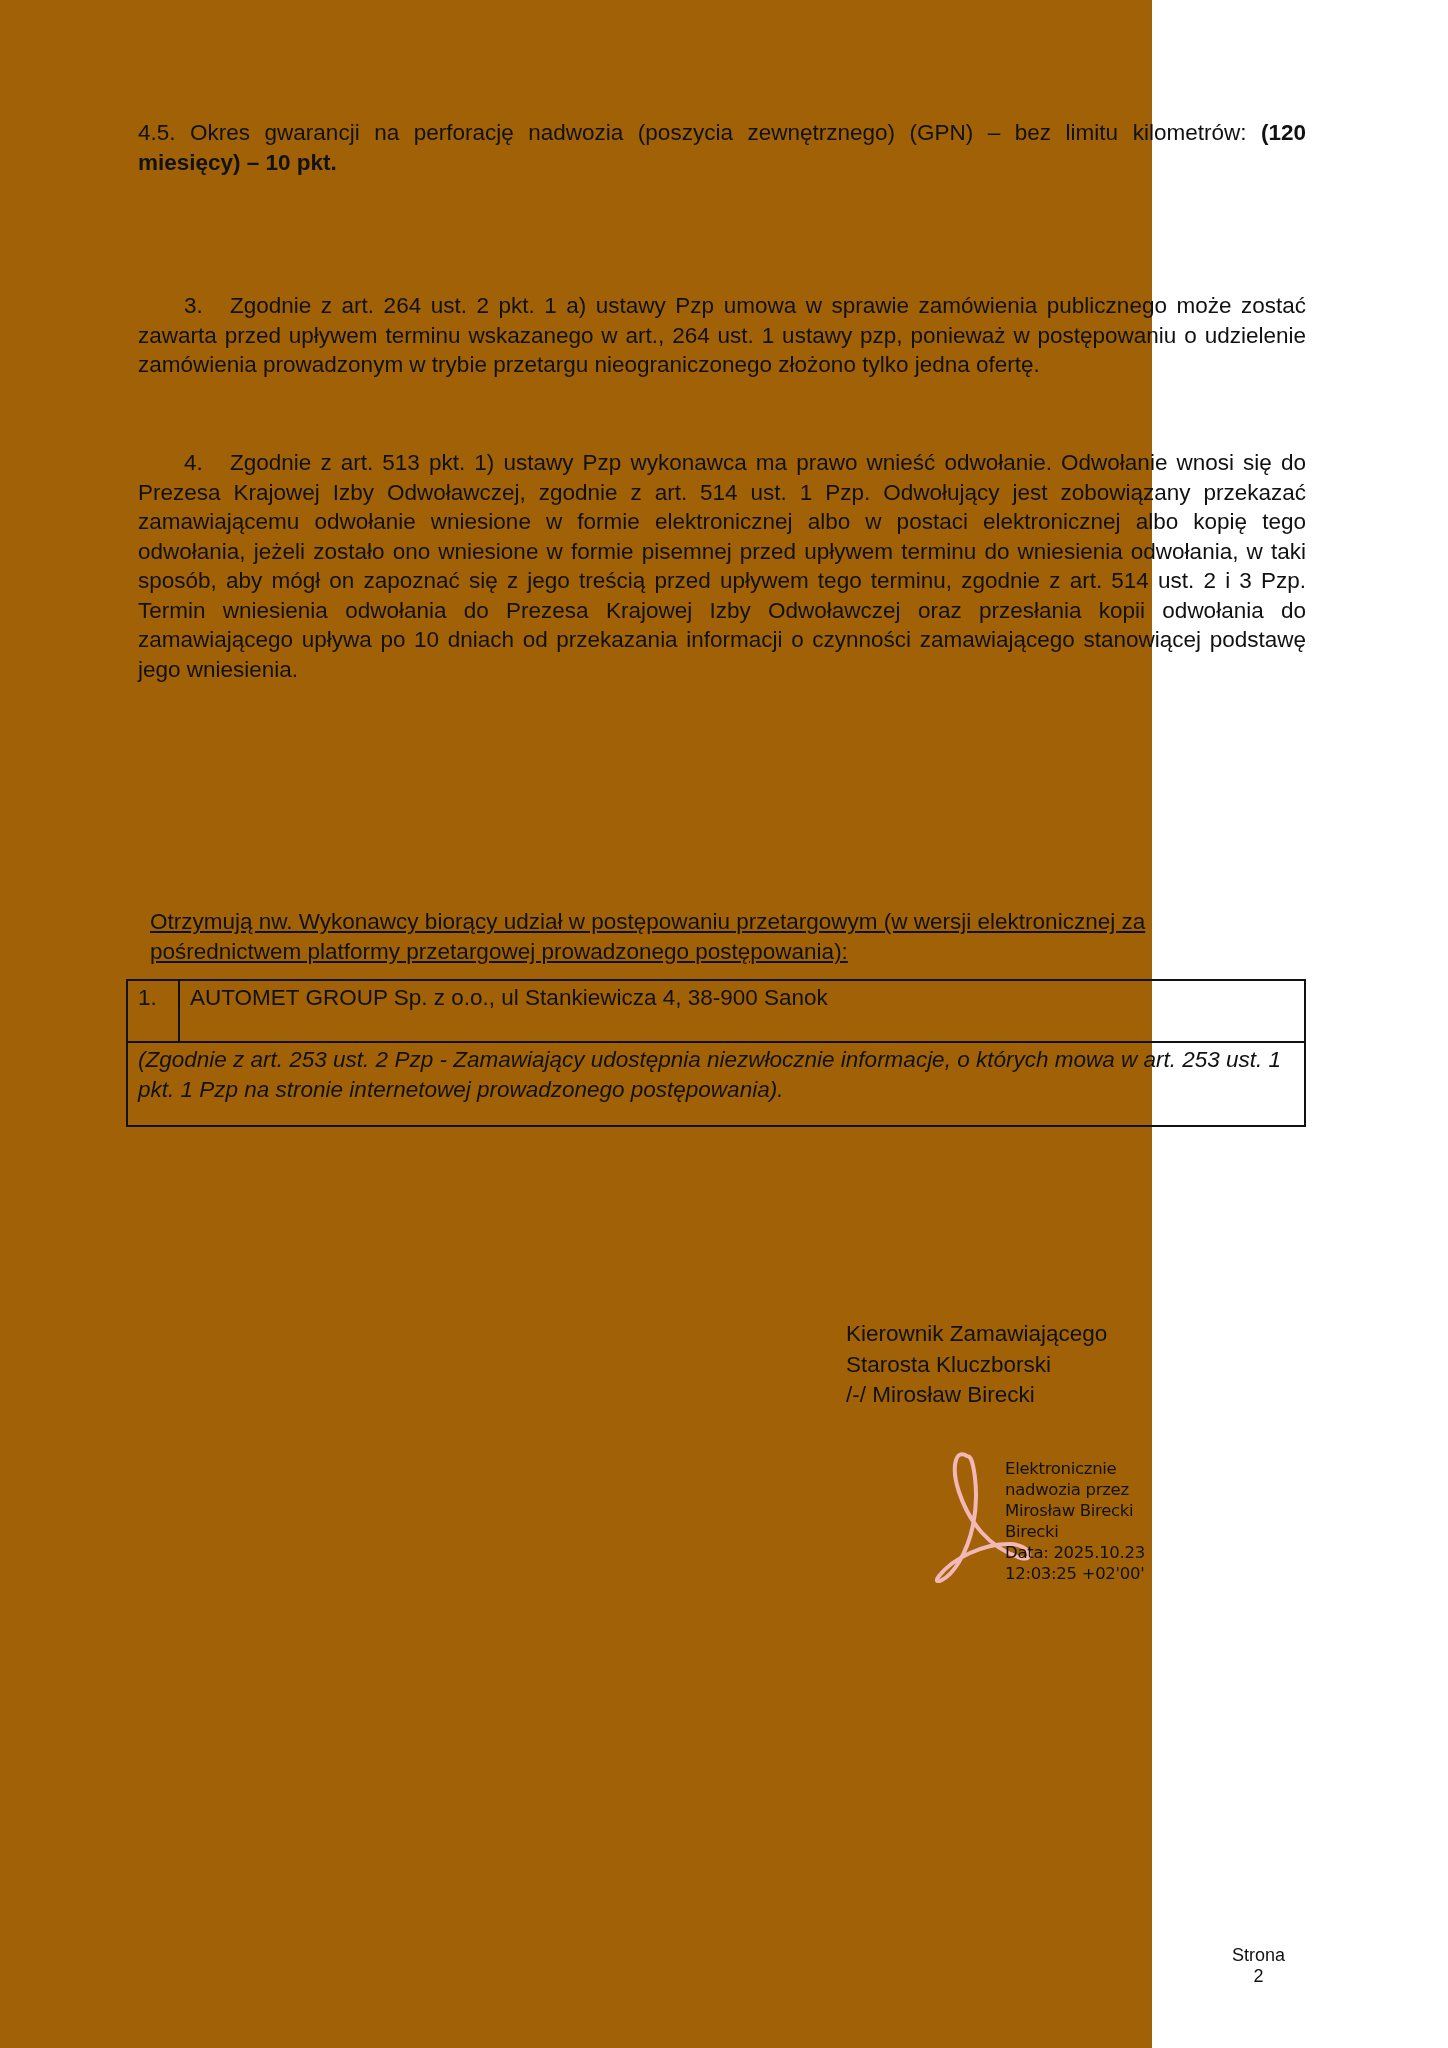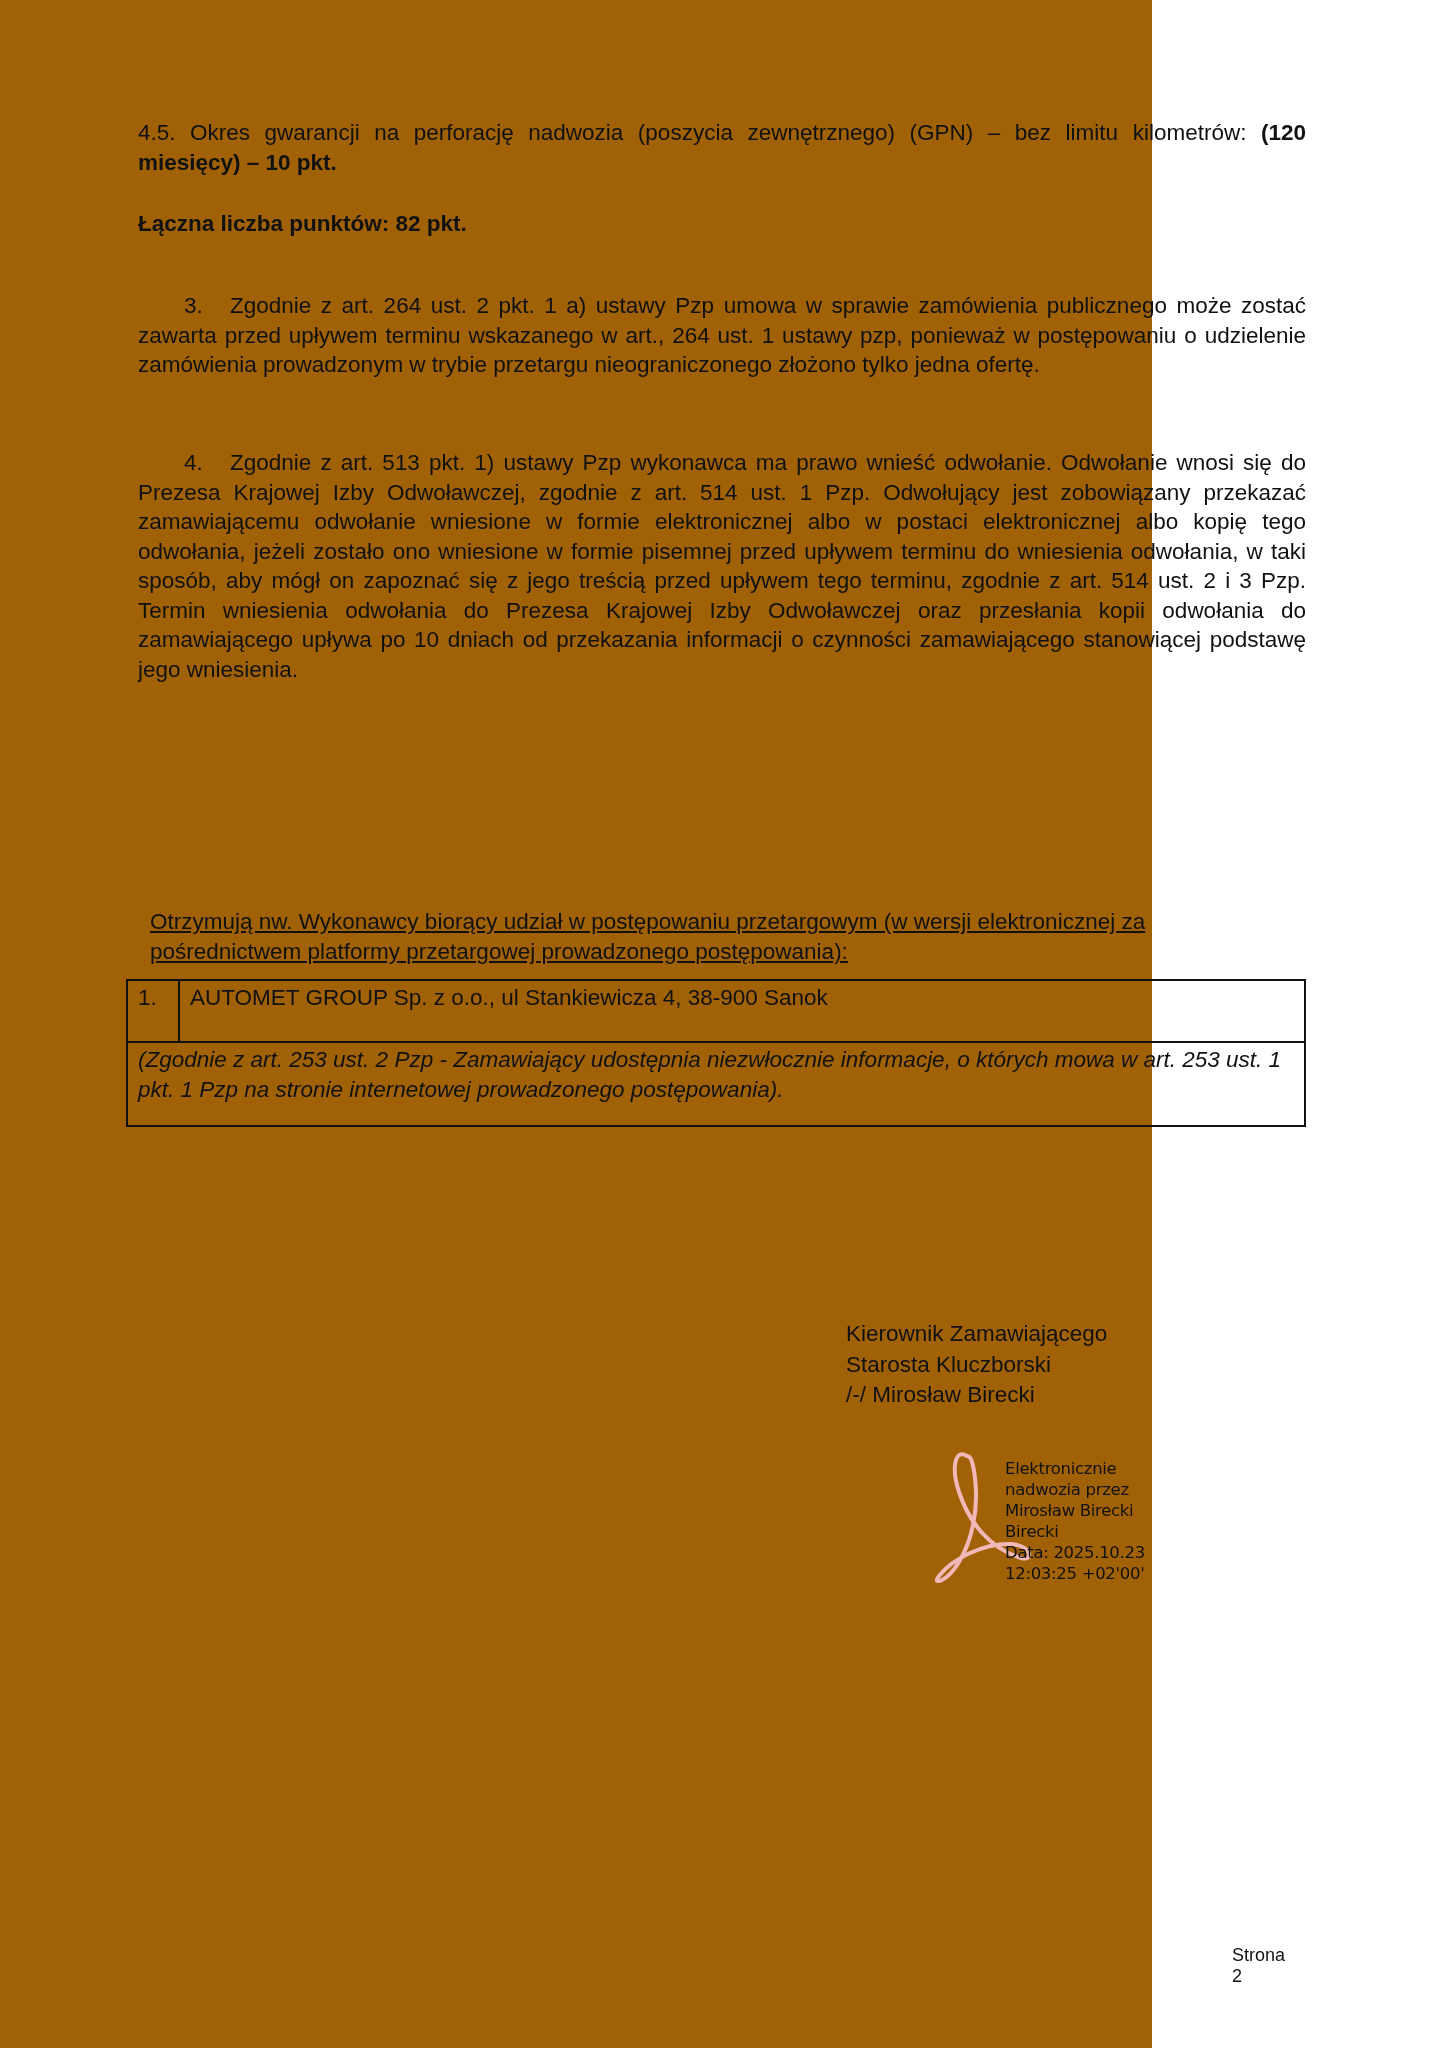--- a/index.html
+++ b/index.html
@@ -21,30 +21,29 @@
     position: absolute; left: 126px; top: 979px; width: 1180px;
     border-collapse: collapse; font-size: 22.5px; line-height: 29.5px;
   }
   table.recipients td { border: 2px solid #111; vertical-align: top; padding: 2px 10px; }
   td.idx { width: 30px; height: 56px; }
   td.note { font-style: italic; height: 78px; padding-top: 6px; }
   .sig-block { position: absolute; left: 846px; top: 1319px; font-size: 22.5px; line-height: 30.5px; }
   .esig-name { position: absolute; left: 805px; top: 1450px; font-size: 31px; line-height: 40px; font-family: "DejaVu Sans", sans-serif; font-weight: 300; letter-spacing: 0px; }
   .esig-logo { position: absolute; left: 925px; top: 1448px; width: 110px; height: 135px; }
   .esig-details { position: absolute; left: 1005px; top: 1458px; font-size: 16.5px; line-height: 21px; font-family: "DejaVu Sans", sans-serif; letter-spacing: -0.3px; }
-  .page-number { position: absolute; left: 1232px; top: 1945px; font-size: 18px; }
+  .page-number { position: absolute; left: 1232px; top: 1945px; font-size: 18px; text-align: center; }
 </style>
 </head>
 <body>
 
 <div class="page">
 
   <p class="para justify p45"><span>4.5. Okres gwarancji  na perforację nadwozia (poszycia zewnętrznego) (GPN) – bez limitu kilometrów: </span><span class="bold">(120 miesięcy) – 10 pkt.</span></p>
 
-  <p class="para total">Łączna liczba punktów: 82 pkt.</p>
 
   <p class="para justify p3"><span class="num">3.</span><span>Zgodnie z art. 264 ust. 2 pkt. 1 a) ustawy Pzp umowa w sprawie zamówienia publicznego może zostać zawarta przed upływem terminu wskazanego w art., 264 ust. 1 ustawy pzp, ponieważ w postępowaniu o udzielenie zamówienia  prowadzonym w trybie przetargu nieograniczonego złożono tylko jedna ofertę.</span></p>
 
   <p class="para justify p4"><span class="num">4.</span><span>Zgodnie z art. 513 pkt. 1) ustawy Pzp wykonawca ma prawo wnieść odwołanie. Odwołanie wnosi się do Prezesa Krajowej Izby Odwoławczej, zgodnie z art. 514 ust. 1 Pzp. Odwołujący jest zobowiązany przekazać zamawiającemu odwołanie wniesione w formie elektronicznej albo w postaci elektronicznej albo kopię tego odwołania, jeżeli zostało ono wniesione w formie pisemnej przed upływem terminu do wniesienia odwołania, w taki sposób, aby mógł on zapoznać się z jego treścią przed upływem tego terminu, zgodnie z art. 514 ust. 2 i 3 Pzp. Termin wniesienia odwołania do Prezesa Krajowej Izby Odwoławczej oraz przesłania kopii odwołania do zamawiającego upływa po 10 dniach od przekazania informacji  o czynności zamawiającego  stanowiącej podstawę jego wniesienia.</span></p>
 
   <p class="recipients-intro">Otrzymują nw. Wykonawcy biorący udział w postępowaniu przetargowym (w wersji elektronicznej za pośrednictwem platformy przetargowej prowadzonego postępowania):</p>
 
   <table class="recipients">
     <tbody>
         <tr>

